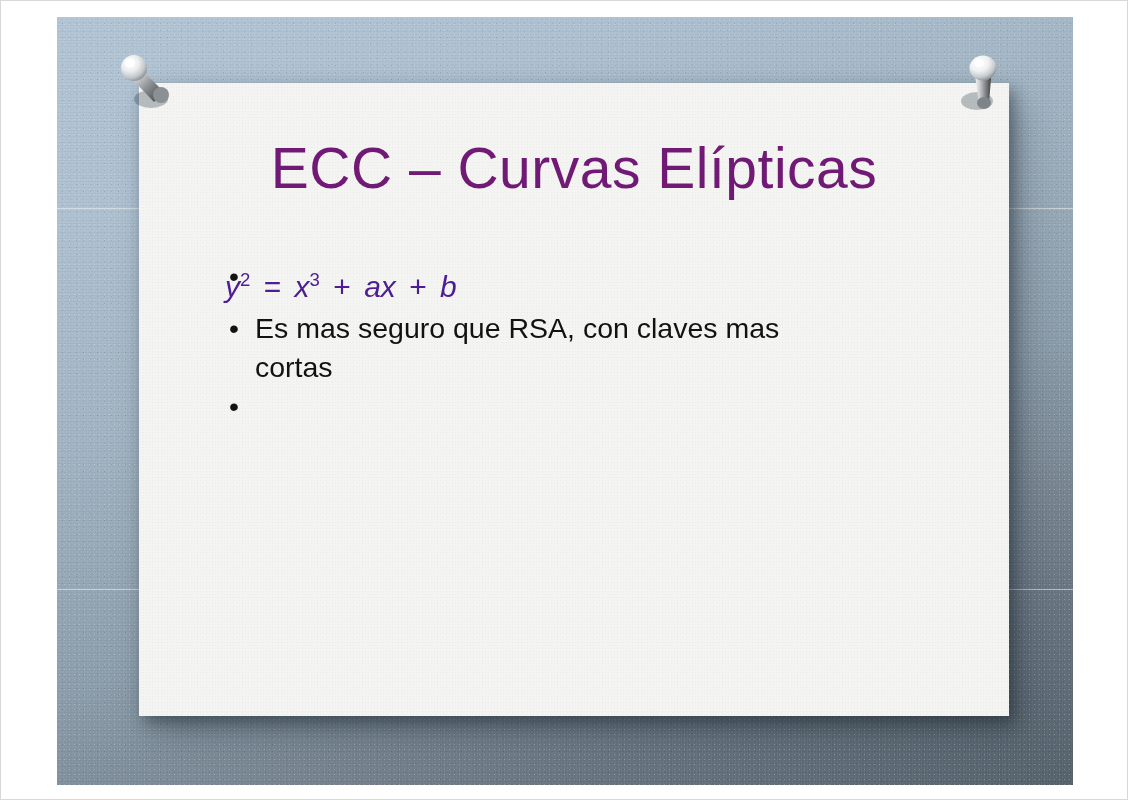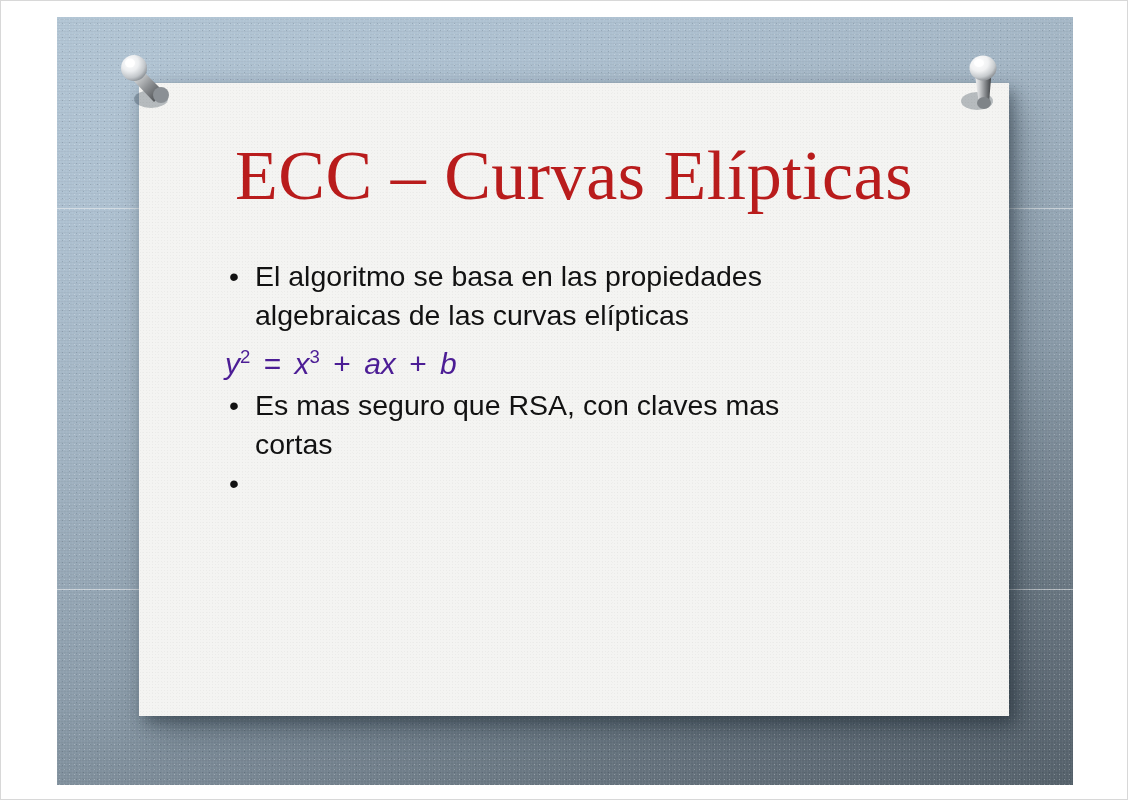--- a/index.html
+++ b/index.html
@@ -108,24 +108,24 @@
     height: 100%;
   }
 
   
   .slide-title {
     position: absolute;
     left: 0;
     right: 0;
     top: 56px;
     text-align: center;
-    font-family: Liberation Serif, serif;
-    font-size: 70px;
+    font-family: Liberation Sans, sans-serif;
+    font-size: 57px;
     line-height: 1.05;
-    color: #b91c1c;
+    color: #701a75;
     letter-spacing: 0.5px;
     white-space: nowrap;
   }
 
   
   .body-list {
     position: absolute;
     left: 86px;
     right: 40px;
     top: 174px;
@@ -197,21 +197,20 @@
 
   <div class="paper">
     <div class="paper-inner">
 
       <div class="slide-title">ECC – Curvas Elípticas</div>
 
       <ul class="body-list">
 
         <li class="bullet-item">
           <span class="dot">•</span>
-          <span class="bullet-text">El algoritmo se basa en las propiedades algebraicas de las curvas elípticas</span>
         </li>
 
         <li class="equation">
           <span><span>y</span><sup>2</sup></span>
           <span class="op">=</span>
           <span><span>x</span><sup>3</sup></span>
           <span class="op">+</span>
           <span>ax</span>
           <span class="op">+</span>
           <span>b</span>

